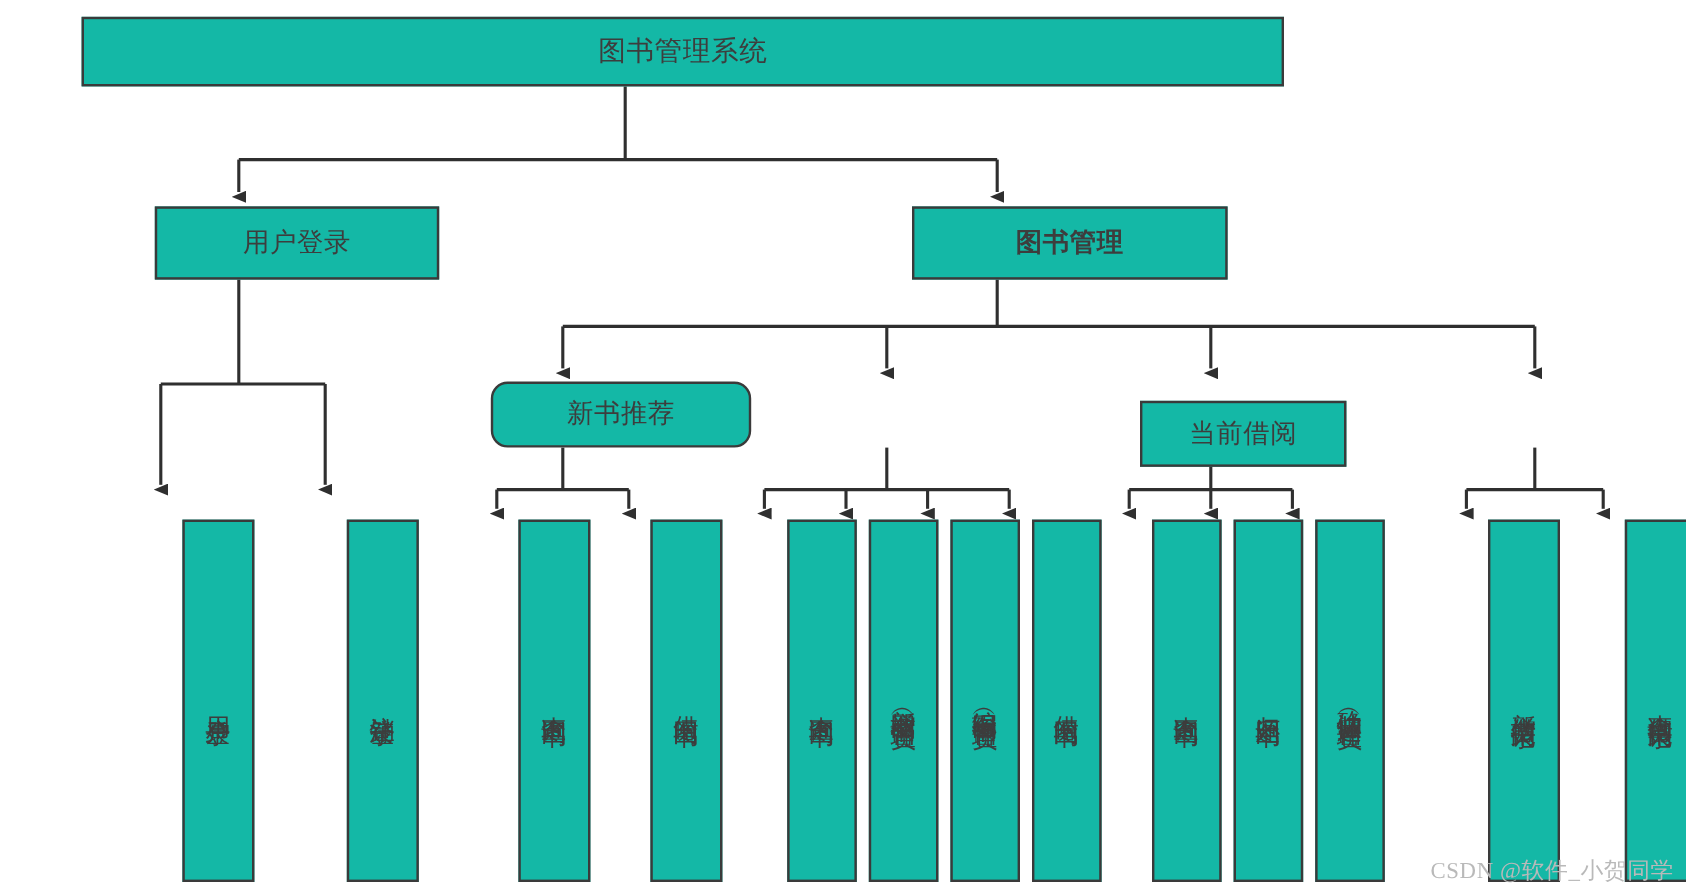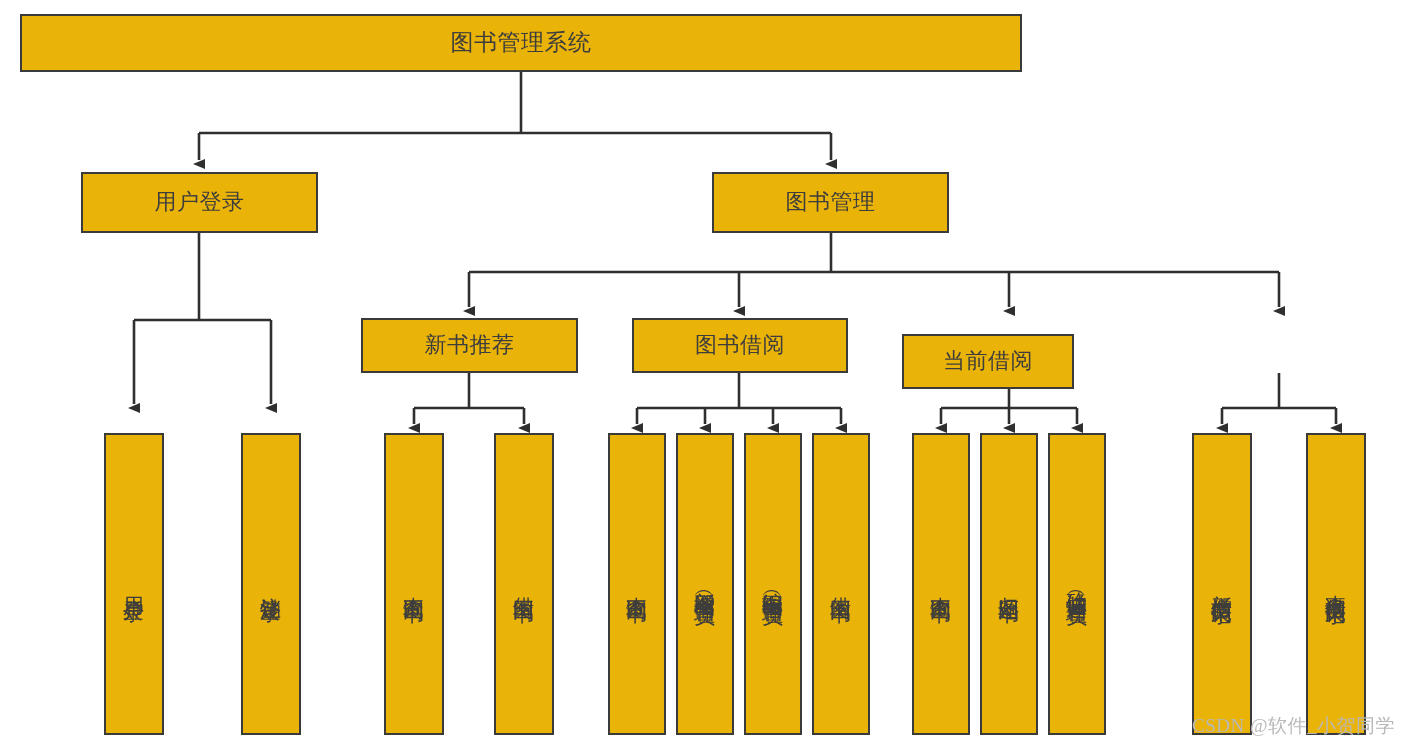--- a/index.html
+++ b/index.html
@@ -21,26 +21,27 @@
   #svg-layer {
     position: absolute;
     left: 0;
     top: 0;
     width: 1405px;
     height: 747px;
   }
   .node {
     position: absolute;
     box-sizing: border-box;
-    background: #eab308;
+    background: #14b8a6;
     border: 2.5px solid #3a3a3a;
     display: flex;
     align-items: center;
     justify-content: center;
     z-index: 5;
+    margin-left: 48px;
   }
   .node-label {
     color: #3d3d3d;
     font-size: 22px;
     line-height: 1.06;
     letter-spacing: 0.5px;
     white-space: nowrap;
     text-rendering: geometricPrecision;
   }
   
@@ -132,31 +133,28 @@
   </svg>
 
   <div class="node root horizontal" style="left:20px; top:14px; width:1002px; height:58px;">
     <span class="node-label">图书管理系统</span>
   </div>
 
   <div class="node horizontal" style="left:81px; top:172px; width:237px; height:61px;">
     <span class="node-label">用户登录</span>
   </div>
 
-  <div class="node horizontal" style="left:712px; top:172px; width:237px; height:61px;">
+  <div class="node horizontal" style="left:712px; top:172px; width:263px; height:61px;font-weight:bold;">
     <span class="node-label">图书管理</span>
   </div>
 
-  <div class="node horizontal" style="left:361px; top:318px; width:217px; height:55px;">
+  <div class="node horizontal" style="left:361px; top:318px; width:217px; height:55px;border-radius:14px;">
     <span class="node-label">新书推荐</span>
   </div>
 
-  <div class="node horizontal" style="left:632px; top:318px; width:216px; height:55px;">
-    <span class="node-label">图书借阅</span>
-  </div>
 
   <div class="node horizontal" style="left:902px; top:334px; width:172px; height:55px;">
     <span class="node-label">当前借阅</span>
   </div>
 
 
   <div class="node vertical" style="left:104px; top:433px; width:60px; height:302px;">
     <span class="node-label">用户登录</span>
   </div>
 

